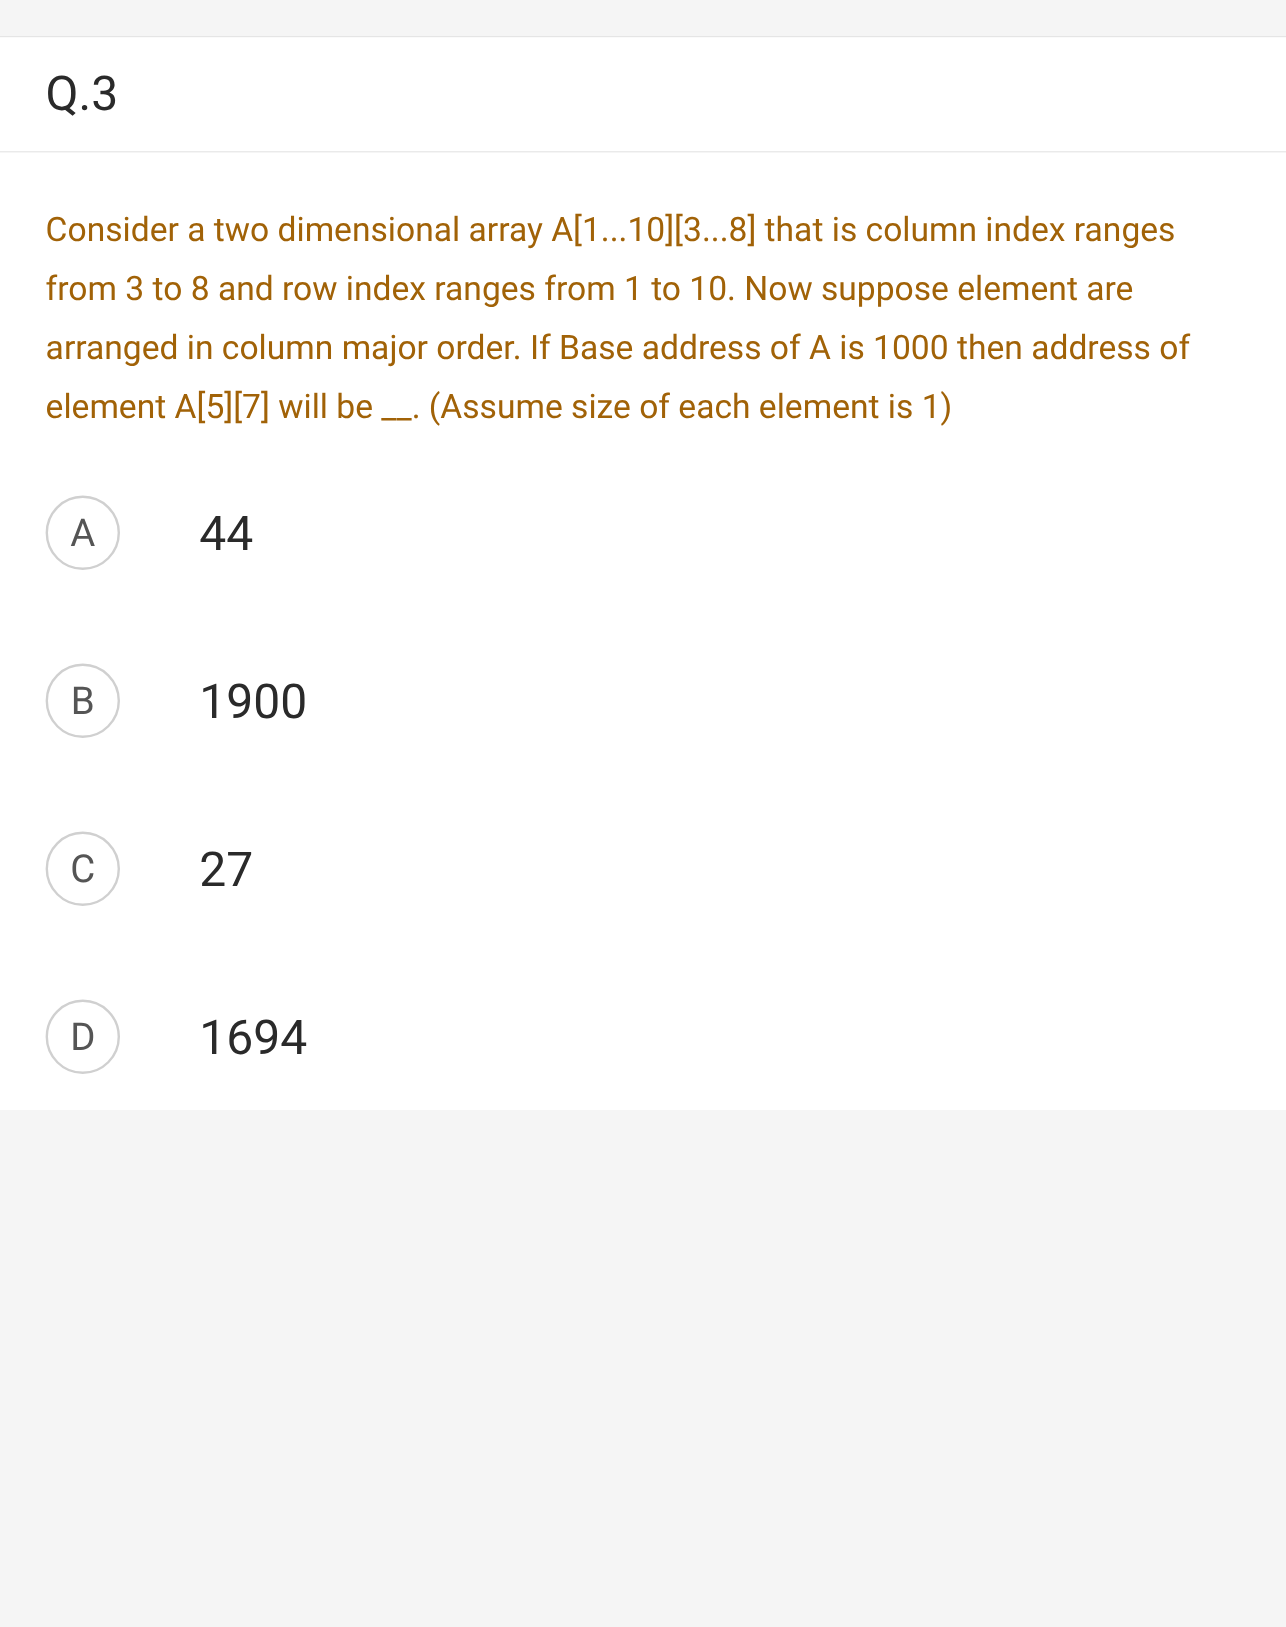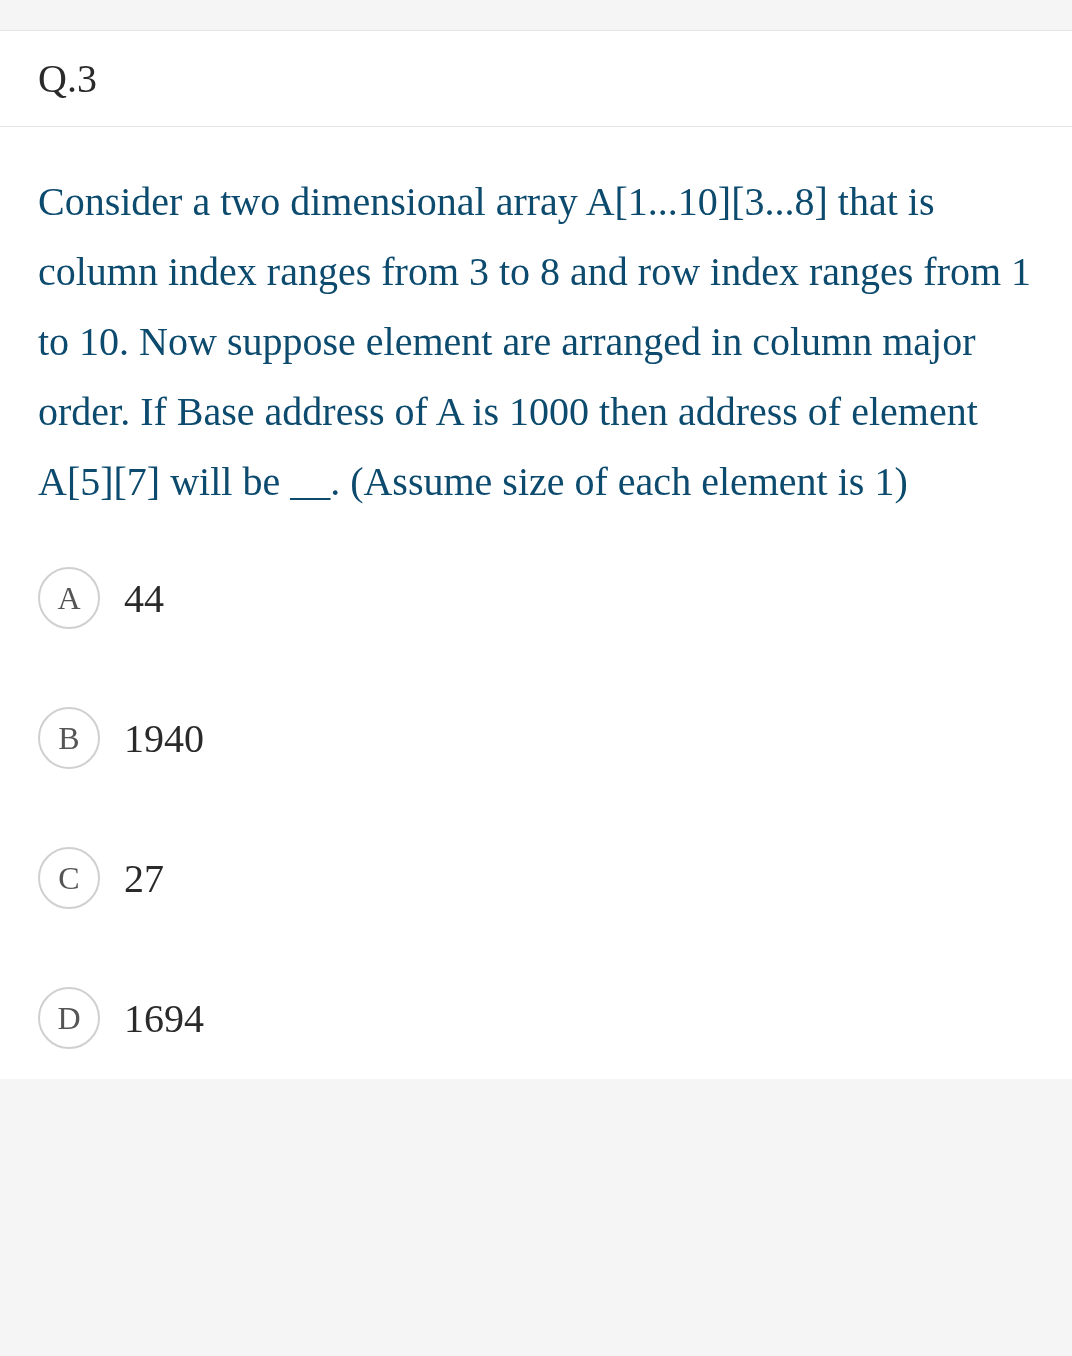--- a/index.html
+++ b/index.html
@@ -13,42 +13,41 @@
       background-color: #f5f5f5;
       width: 1072px;
       height: 1356px;
       overflow: hidden;
     }
     
     .question-container {
       background-color: #ffffff;
       margin-top: 30px;
       border-top: 1px solid #e5e5e5;
-      font-family: Liberation Serif, serif;
     }
     
     .question-header {
       padding: 24px 38px;
       border-bottom: 1px solid #e5e5e5;
     }
     
     .question-number {
       font-size: 40px;
       font-weight: 400;
       color: #2a2a2a;
     }
     
     .question-body {
       padding: 40px 38px 30px 38px;
     }
     
     .question-text {
-      font-size: 40px;
+      font-size: 28px;
       line-height: 1.75;
-      color: #0c4a6e;
+      color: #a16207;
       font-weight: 400;
       margin-bottom: 50px;
     }
     
     .options-list {
       display: flex;
       flex-direction: column;
       gap: 78px;
     }
     
@@ -70,39 +69,40 @@
       justify-content: center;
       font-size: 32px;
       color: #555555;
       font-weight: 400;
     }
     
     .option-text {
       font-size: 40px;
       color: #2a2a2a;
       font-weight: 400;
+      margin-left: 42px;
     }
   </style>
 </head>
 <body>
 
 <div class="question-container">
   <div class="question-header">
     <div class="question-number">Q.3</div>
   </div>
   <div class="question-body">
     <div class="question-text">Consider a two dimensional array A[1...10][3...8] that is column index ranges from 3 to 8 and row index ranges from 1 to 10. Now suppose element are arranged in column major order. If Base address of A is 1000 then address of element A[5][7] will be __. (Assume size of each element is 1)</div>
     <div class="options-list">
       <div class="option-item">
         <div class="option-letter">A</div>
         <div class="option-text">44</div>
       </div>
       <div class="option-item">
         <div class="option-letter">B</div>
-        <div class="option-text">1940</div>
+        <div class="option-text">1900</div>
       </div>
       <div class="option-item">
         <div class="option-letter">C</div>
         <div class="option-text">27</div>
       </div>
       <div class="option-item">
         <div class="option-letter">D</div>
         <div class="option-text">1694</div>
       </div>
     </div>

